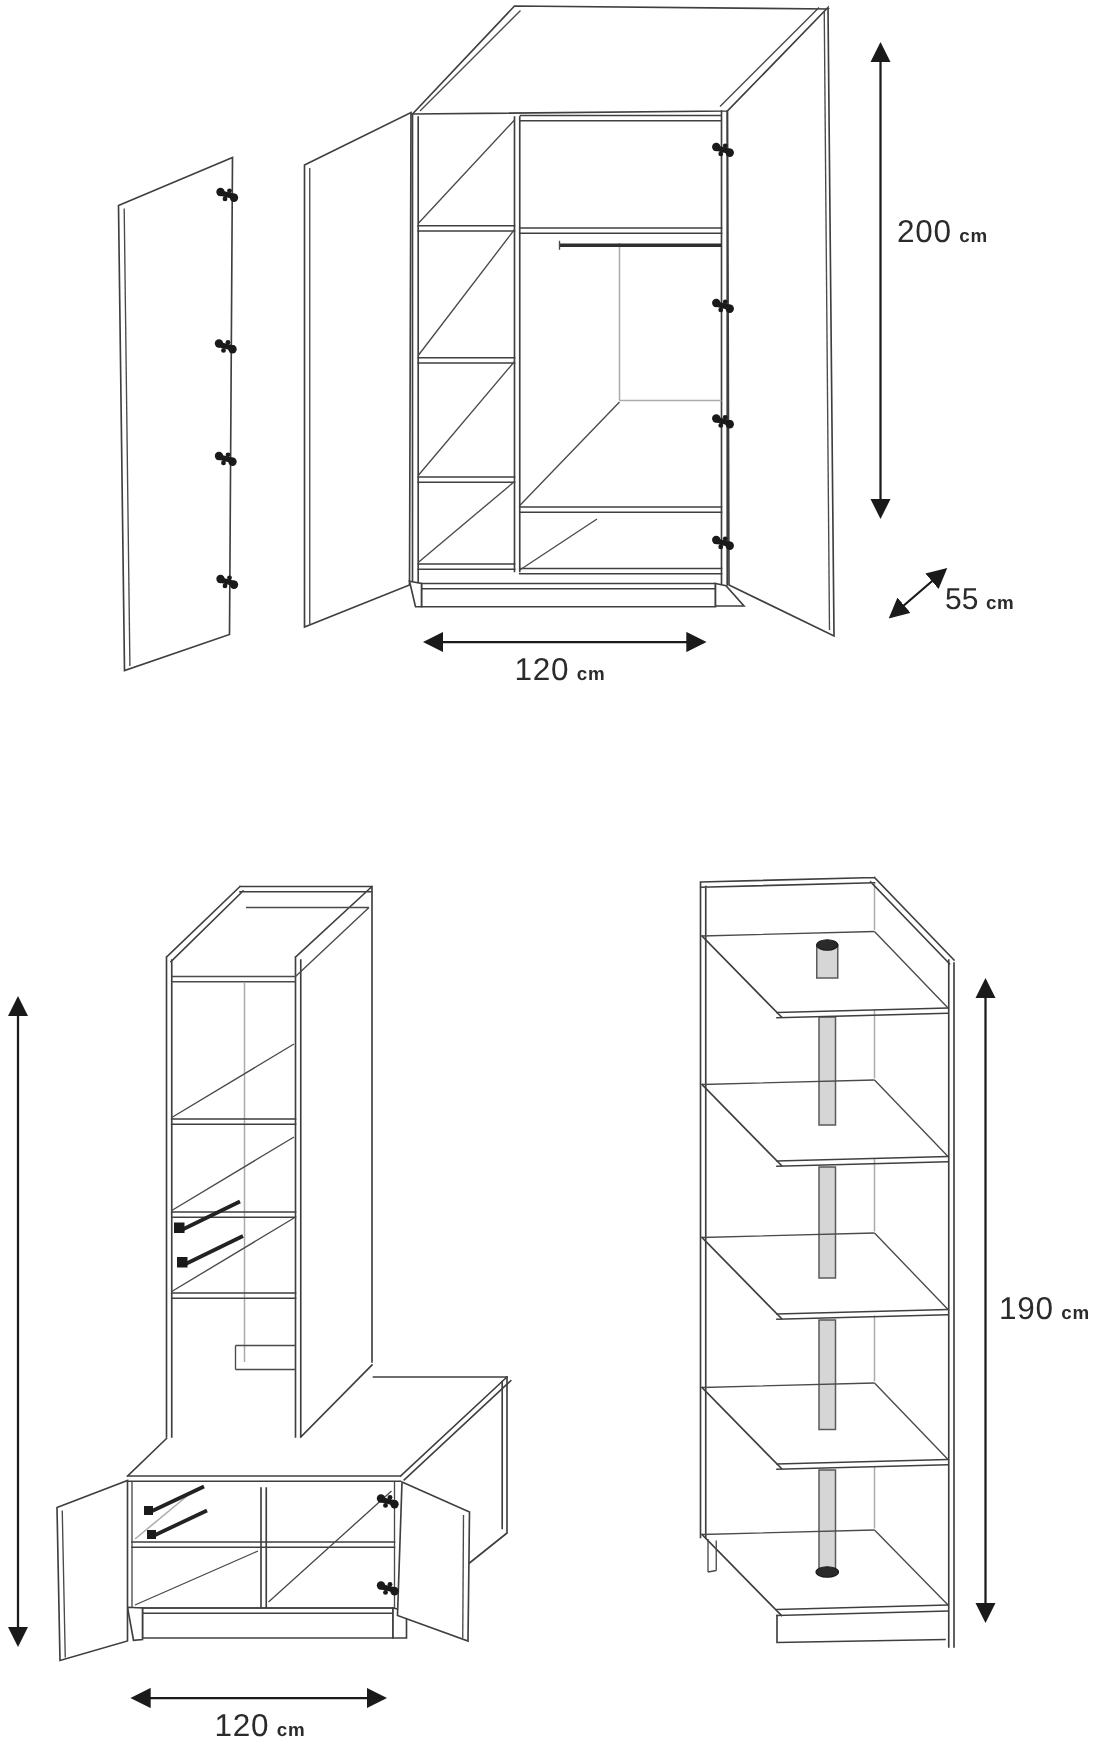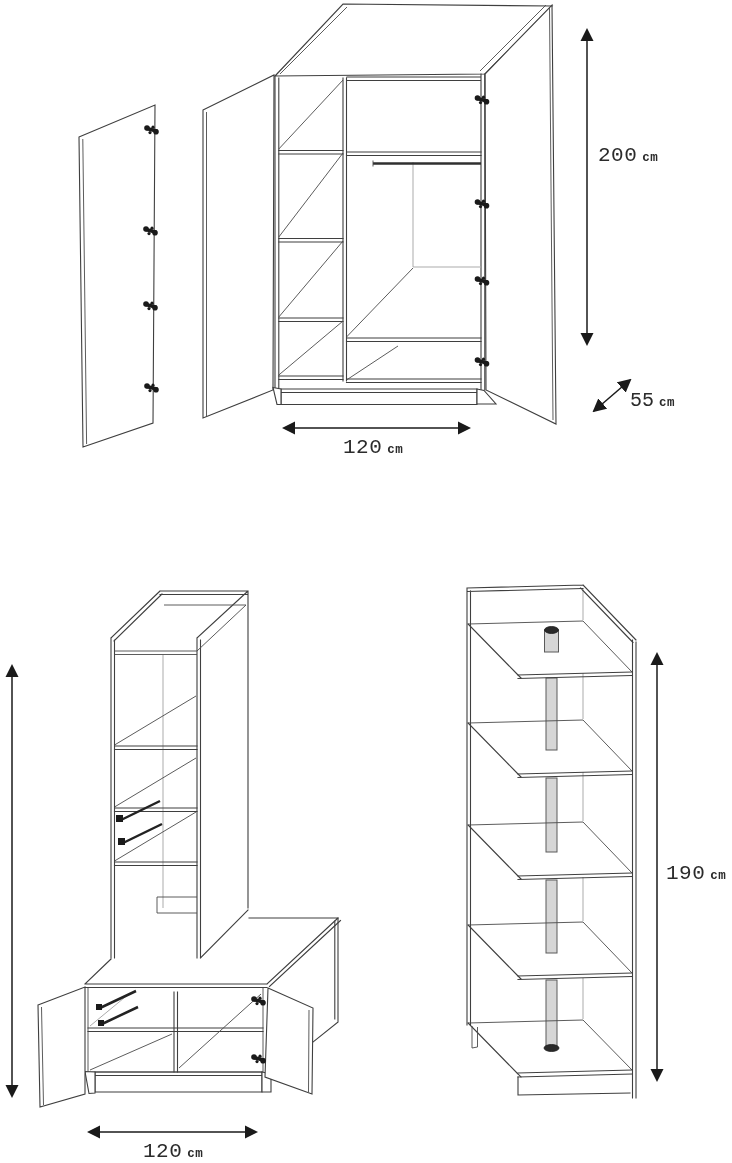--- a/index.html
+++ b/index.html
@@ -1,17 +1,17 @@
 <!DOCTYPE html>
 <html><head>
 <meta charset="utf-8">
 <style>
   html,body{margin:0;padding:0;background:#ffffff;}
   #canvas{position:relative;width:732px;height:1163px;background:#ffffff;overflow:hidden;
-          font-family:Liberation Mono, monospace;}
+          font-family:Liberation Sans, sans-serif;}
   svg{display:block;}
   .ln{stroke:#3f3f3f;stroke-width:1.1;fill:none;stroke-linecap:square;}
   .thin{stroke:#4a4a4a;stroke-width:0.9;fill:none;}
   .gray{stroke:#ababab;stroke-width:1;fill:none;}
   .face{fill:#ffffff;stroke:#3f3f3f;stroke-width:1.1;}
   .hw{fill:#1a1a1a;stroke:none;}
   .rail{stroke:#2f2f2f;stroke-width:2.4;fill:none;}
   .slide{stroke:#222222;stroke-width:2.5;fill:none;}
   .dim{stroke:#1a1a1a;stroke-width:1.5;fill:none;}
   .dim-text{fill:#2b2b2b;}

